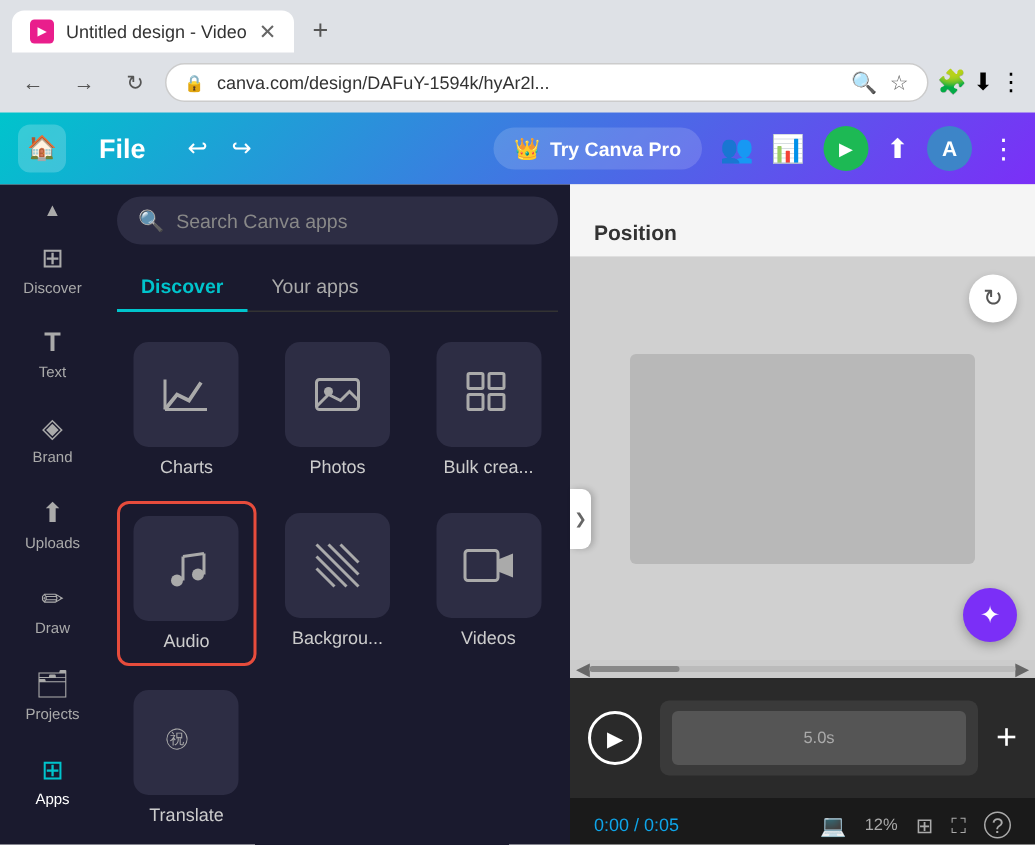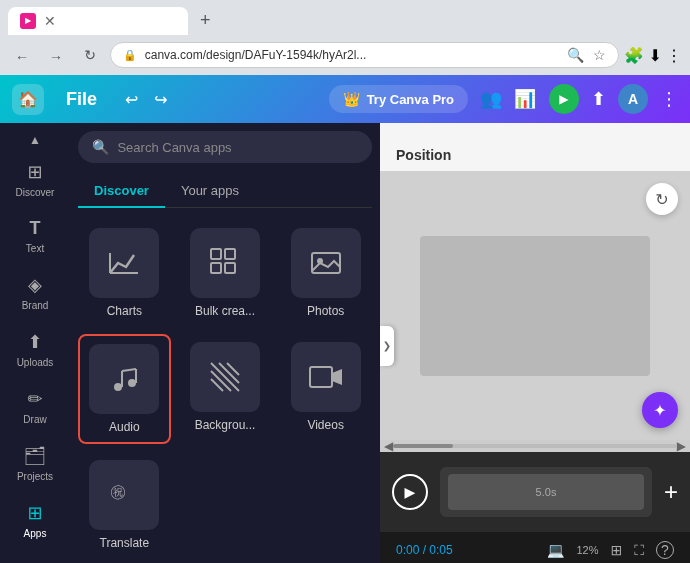--- a/index.html
+++ b/index.html
@@ -89,20 +89,21 @@
 
     .browser-top { background: #dee1e6; }
   </style>
 </head>
 <body>
 
 <div class="browser-top">
   <div class="tab-bar">
     <div class="tab">
       <div class="tab-favicon"></div>
+      <span class="tab-title">Untitled design - Video</span>
       <span class="tab-close">✕</span>
     </div>
     <button class="new-tab">+</button>
   </div>
   <div class="browser-controls">
     <button class="nav-btn">←</button>
     <button class="nav-btn">→</button>
     <button class="nav-btn">↻</button>
     <div class="address-bar">
       <span class="lock-icon">🔒</span>
@@ -193,38 +194,38 @@
               <line x1="4" y1="28" x2="32" y2="28" stroke="#aaa" stroke-width="2"></line>
               <line x1="4" y1="28" x2="4" y2="8" stroke="#aaa" stroke-width="2"></line>
             </svg>
           </div>
           <span class="app-label">Charts</span>
         </div>
 
         <div class="app-item">
           <div class="app-icon" style="background:#2d2d44;">
             <svg width="36" height="36" viewBox="0 0 36 36">
+              <rect x="4" y="8" width="28" height="20" rx="2" fill="none" stroke="#aaa" stroke-width="2"></rect>
+              <circle cx="12" cy="16" r="3" fill="#aaa"></circle>
+              <polyline points="4,26 12,18 20,22 26,16 32,22" fill="none" stroke="#aaa" stroke-width="2"></polyline>
+            </svg>
+          </div>
+          <span class="app-label">Photos</span>
+        </div>
+
+        <div class="app-item">
+          <div class="app-icon" style="background:#2d2d44;">
+            <svg width="36" height="36" viewBox="0 0 36 36">
               <rect x="4" y="4" width="10" height="10" rx="1" fill="none" stroke="#aaa" stroke-width="2"></rect>
               <rect x="18" y="4" width="10" height="10" rx="1" fill="none" stroke="#aaa" stroke-width="2"></rect>
               <rect x="4" y="18" width="10" height="10" rx="1" fill="none" stroke="#aaa" stroke-width="2"></rect>
               <rect x="18" y="18" width="10" height="10" rx="1" fill="none" stroke="#aaa" stroke-width="2"></rect>
             </svg>
           </div>
           <span class="app-label">Bulk crea...</span>
-        </div>
-
-        <div class="app-item">
-          <div class="app-icon" style="background:#2d2d44;">
-            <svg width="36" height="36" viewBox="0 0 36 36">
-              <rect x="4" y="8" width="28" height="20" rx="2" fill="none" stroke="#aaa" stroke-width="2"></rect>
-              <circle cx="12" cy="16" r="3" fill="#aaa"></circle>
-              <polyline points="4,26 12,18 20,22 26,16 32,22" fill="none" stroke="#aaa" stroke-width="2"></polyline>
-            </svg>
-          </div>
-          <span class="app-label">Photos</span>
         </div>
 
         <div class="app-item selected">
           <div class="app-icon" style="background:#2d2d44;">
             <svg width="36" height="36" viewBox="0 0 36 36">
               <circle cx="12" cy="26" r="4" fill="#aaa"></circle>
               <circle cx="26" cy="22" r="4" fill="#aaa"></circle>
               <line x1="16" y1="26" x2="16" y2="10" stroke="#aaa" stroke-width="2"></line>
               <line x1="30" y1="22" x2="30" y2="8" stroke="#aaa" stroke-width="2"></line>
               <line x1="16" y1="10" x2="30" y2="8" stroke="#aaa" stroke-width="2"></line>

